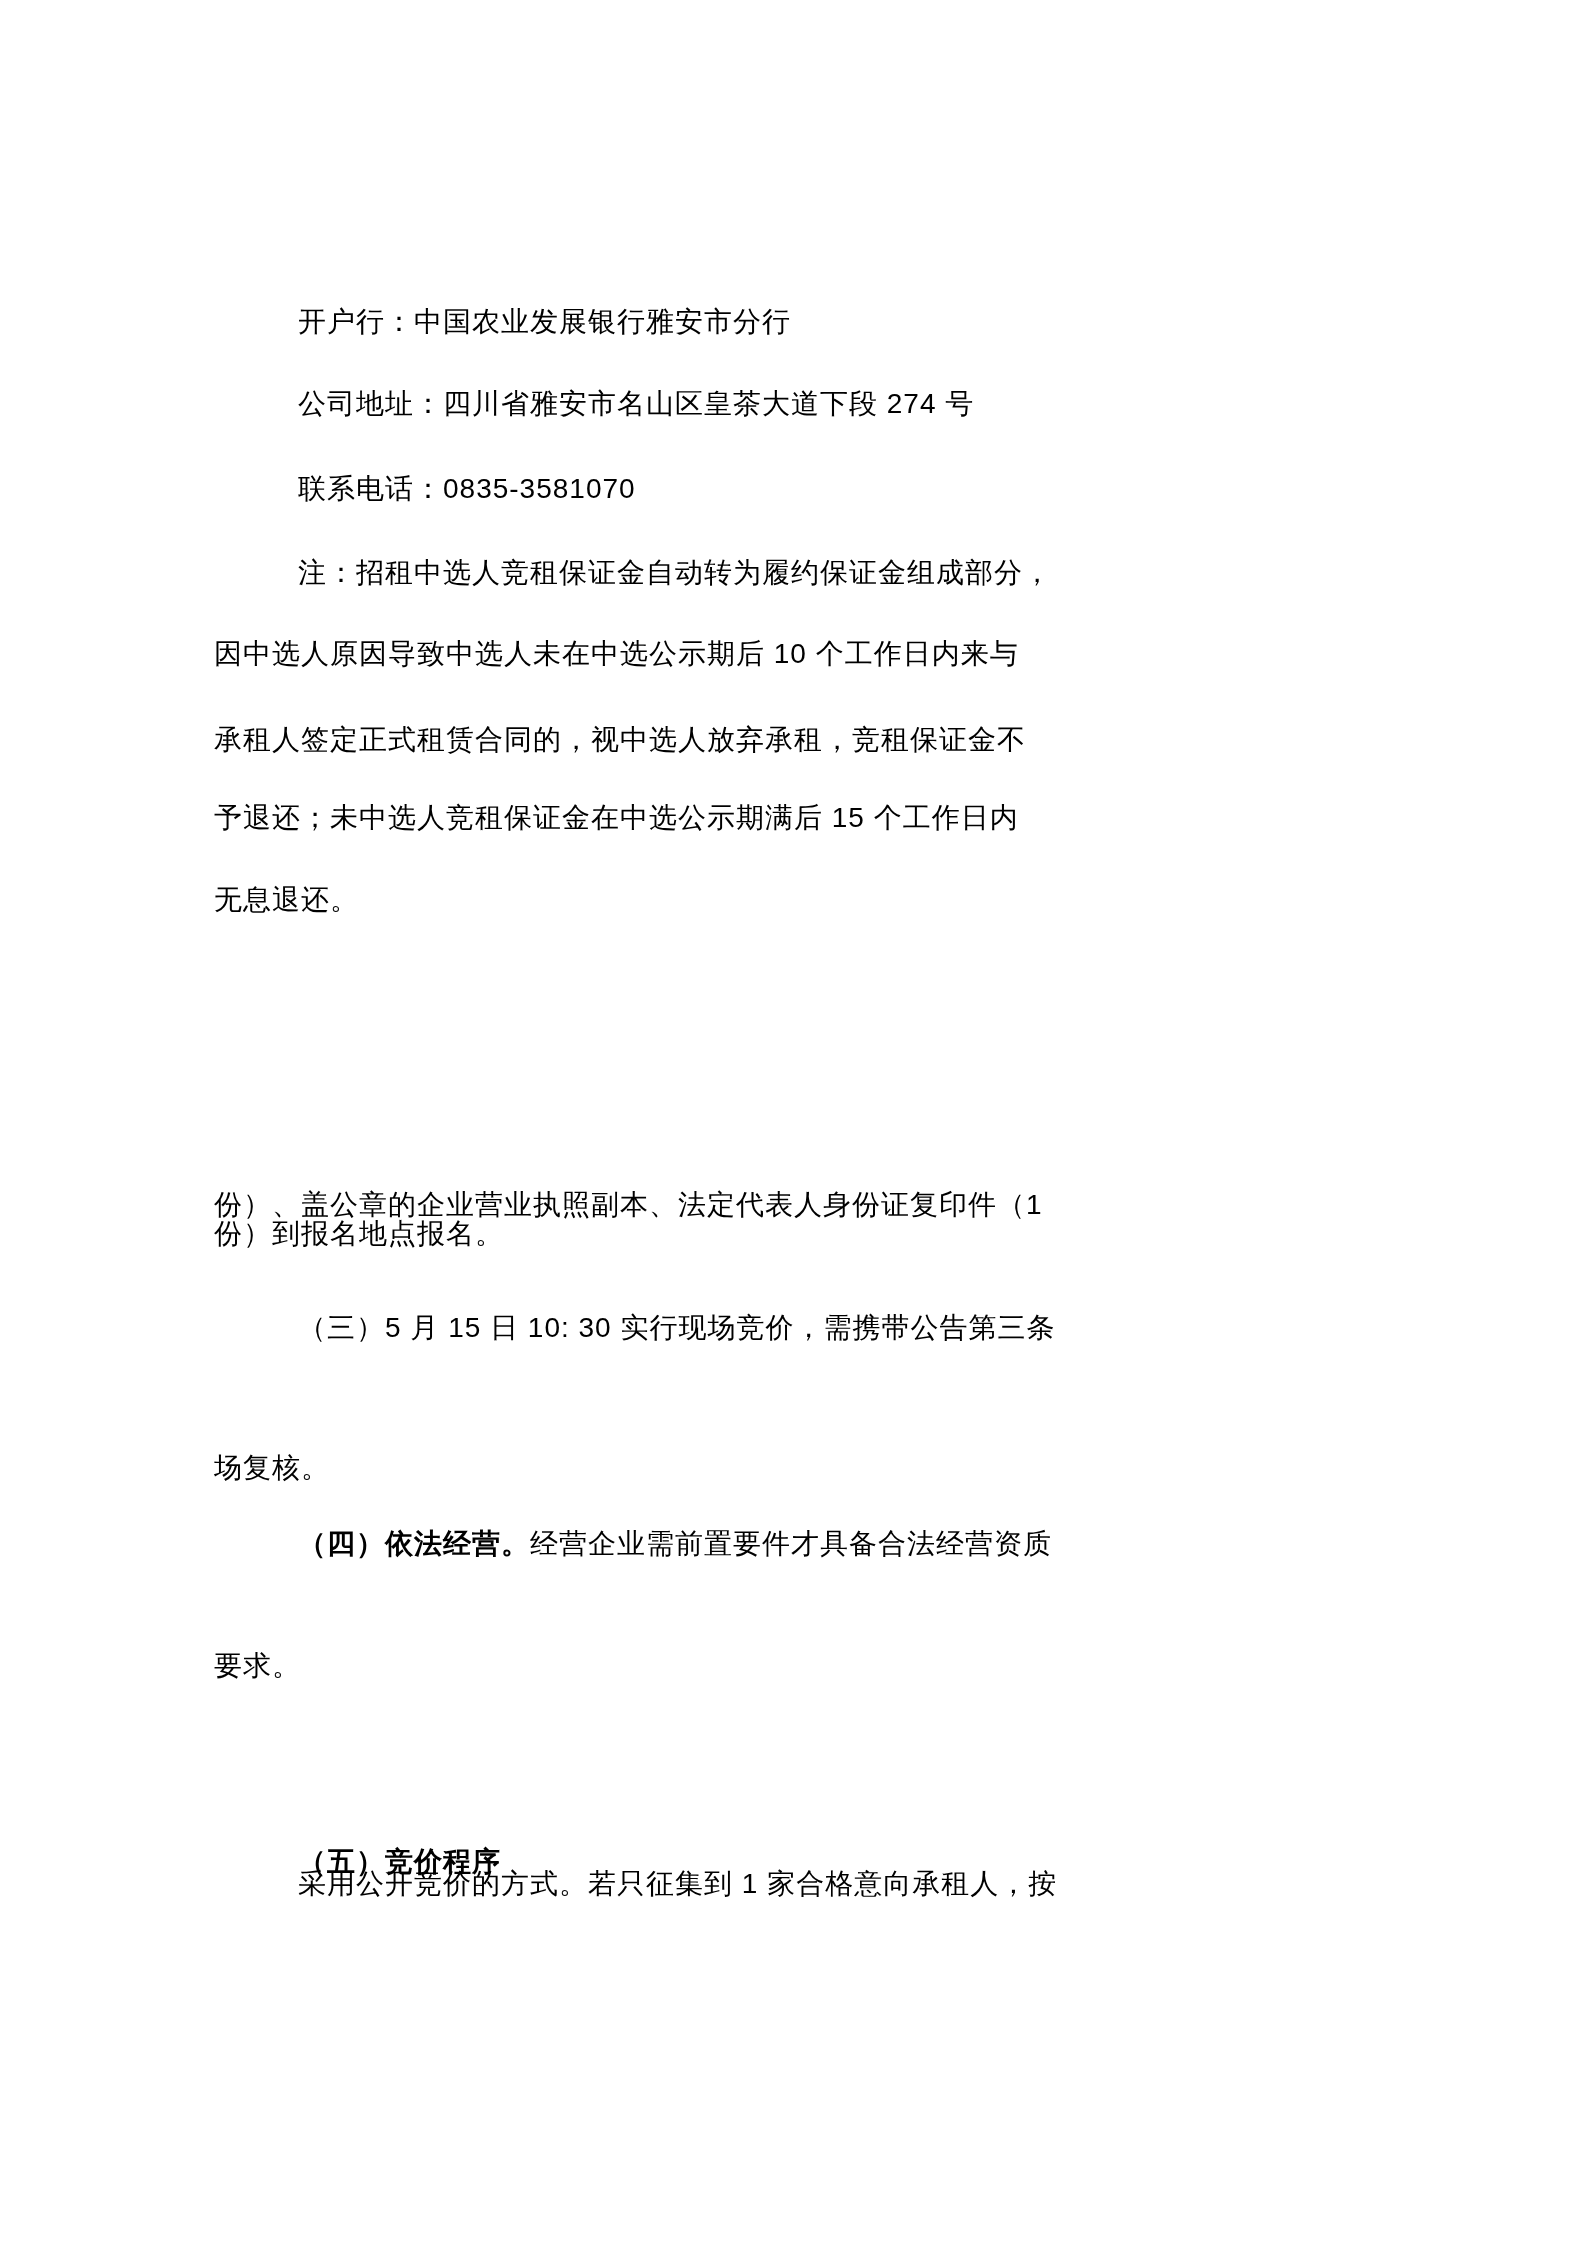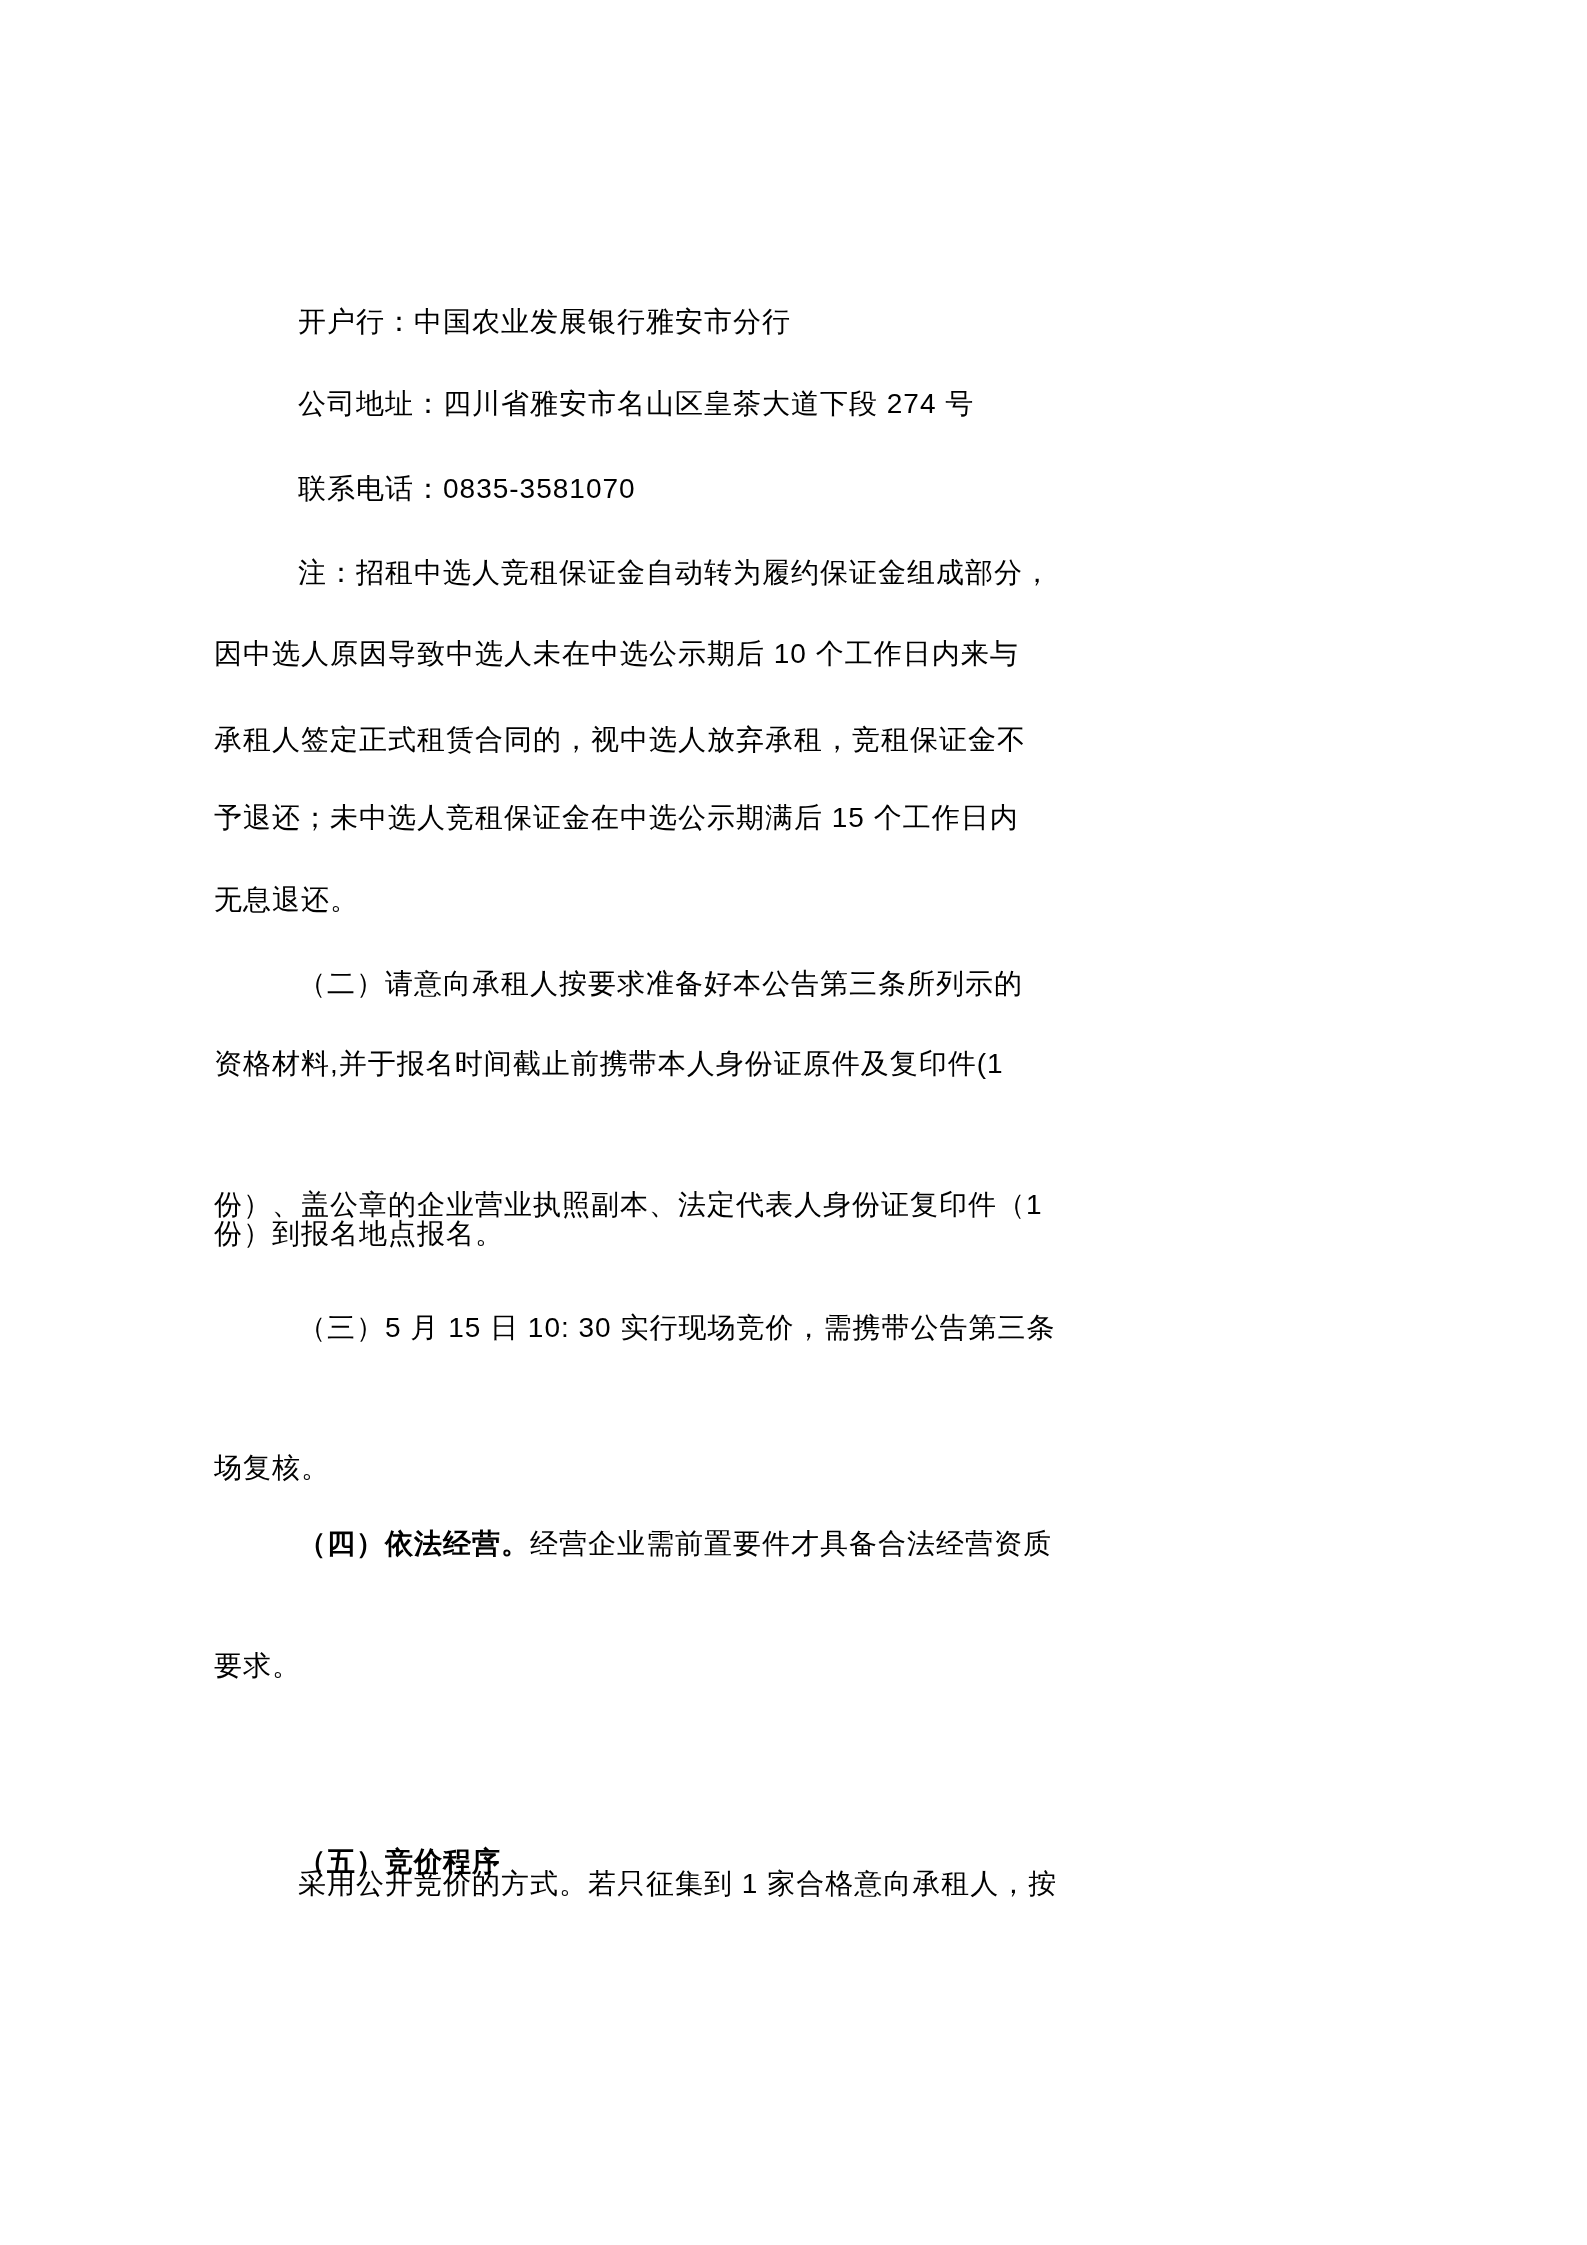--- a/index.html
+++ b/index.html
@@ -42,22 +42,20 @@
   <div class="line indent" style="top:300px">开户行：中国农业发展银行雅安市分行</div>
   <div class="line indent" style="top:382px">公司地址：四川省雅安市名山区皇茶大道下段 274 号</div>
   <div class="line indent" style="top:467px">联系电话：0835-3581070</div>
 
   <div class="line indent" style="top:551px">注：招租中选人竞租保证金自动转为履约保证金组成部分，</div>
   <div class="line" style="top:632px">因中选人原因导致中选人未在中选公示期后 10 个工作日内来与</div>
   <div class="line" style="top:718px">承租人签定正式租赁合同的，视中选人放弃承租，竞租保证金不</div>
   <div class="line" style="top:796px">予退还；未中选人竞租保证金在中选公示期满后 15 个工作日内</div>
   <div class="line" style="top:878px">无息退还。</div>
 
-  <div class="line indent" style="top:962px">（二）请意向承租人按要求准备好本公告第三条所列示的</div>
-  <div class="line" style="top:1042px">资格材料,并于报名时间截止前携带本人身份证原件及复印件(1</div>
   <div class="line" style="top:1183px">份）、盖公章的企业营业执照副本、法定代表人身份证复印件（1</div>
   <div class="line" style="top:1212px">份）到报名地点报名。</div>
 
   <div class="line indent" style="top:1306px">（三）5 月 15 日 10: 30 实行现场竞价，需携带公告第三条</div>
   <div class="line" style="top:1446px">场复核。</div>
 
   <div class="line indent" style="top:1522px"><span class="kai">（四）依法经营。</span><span>经营企业需前置要件才具备合法经营资质</span></div>
   <div class="line" style="top:1644px">要求。</div>
 
   <div class="line indent kai" style="top:1840px">（五）竞价程序</div>

